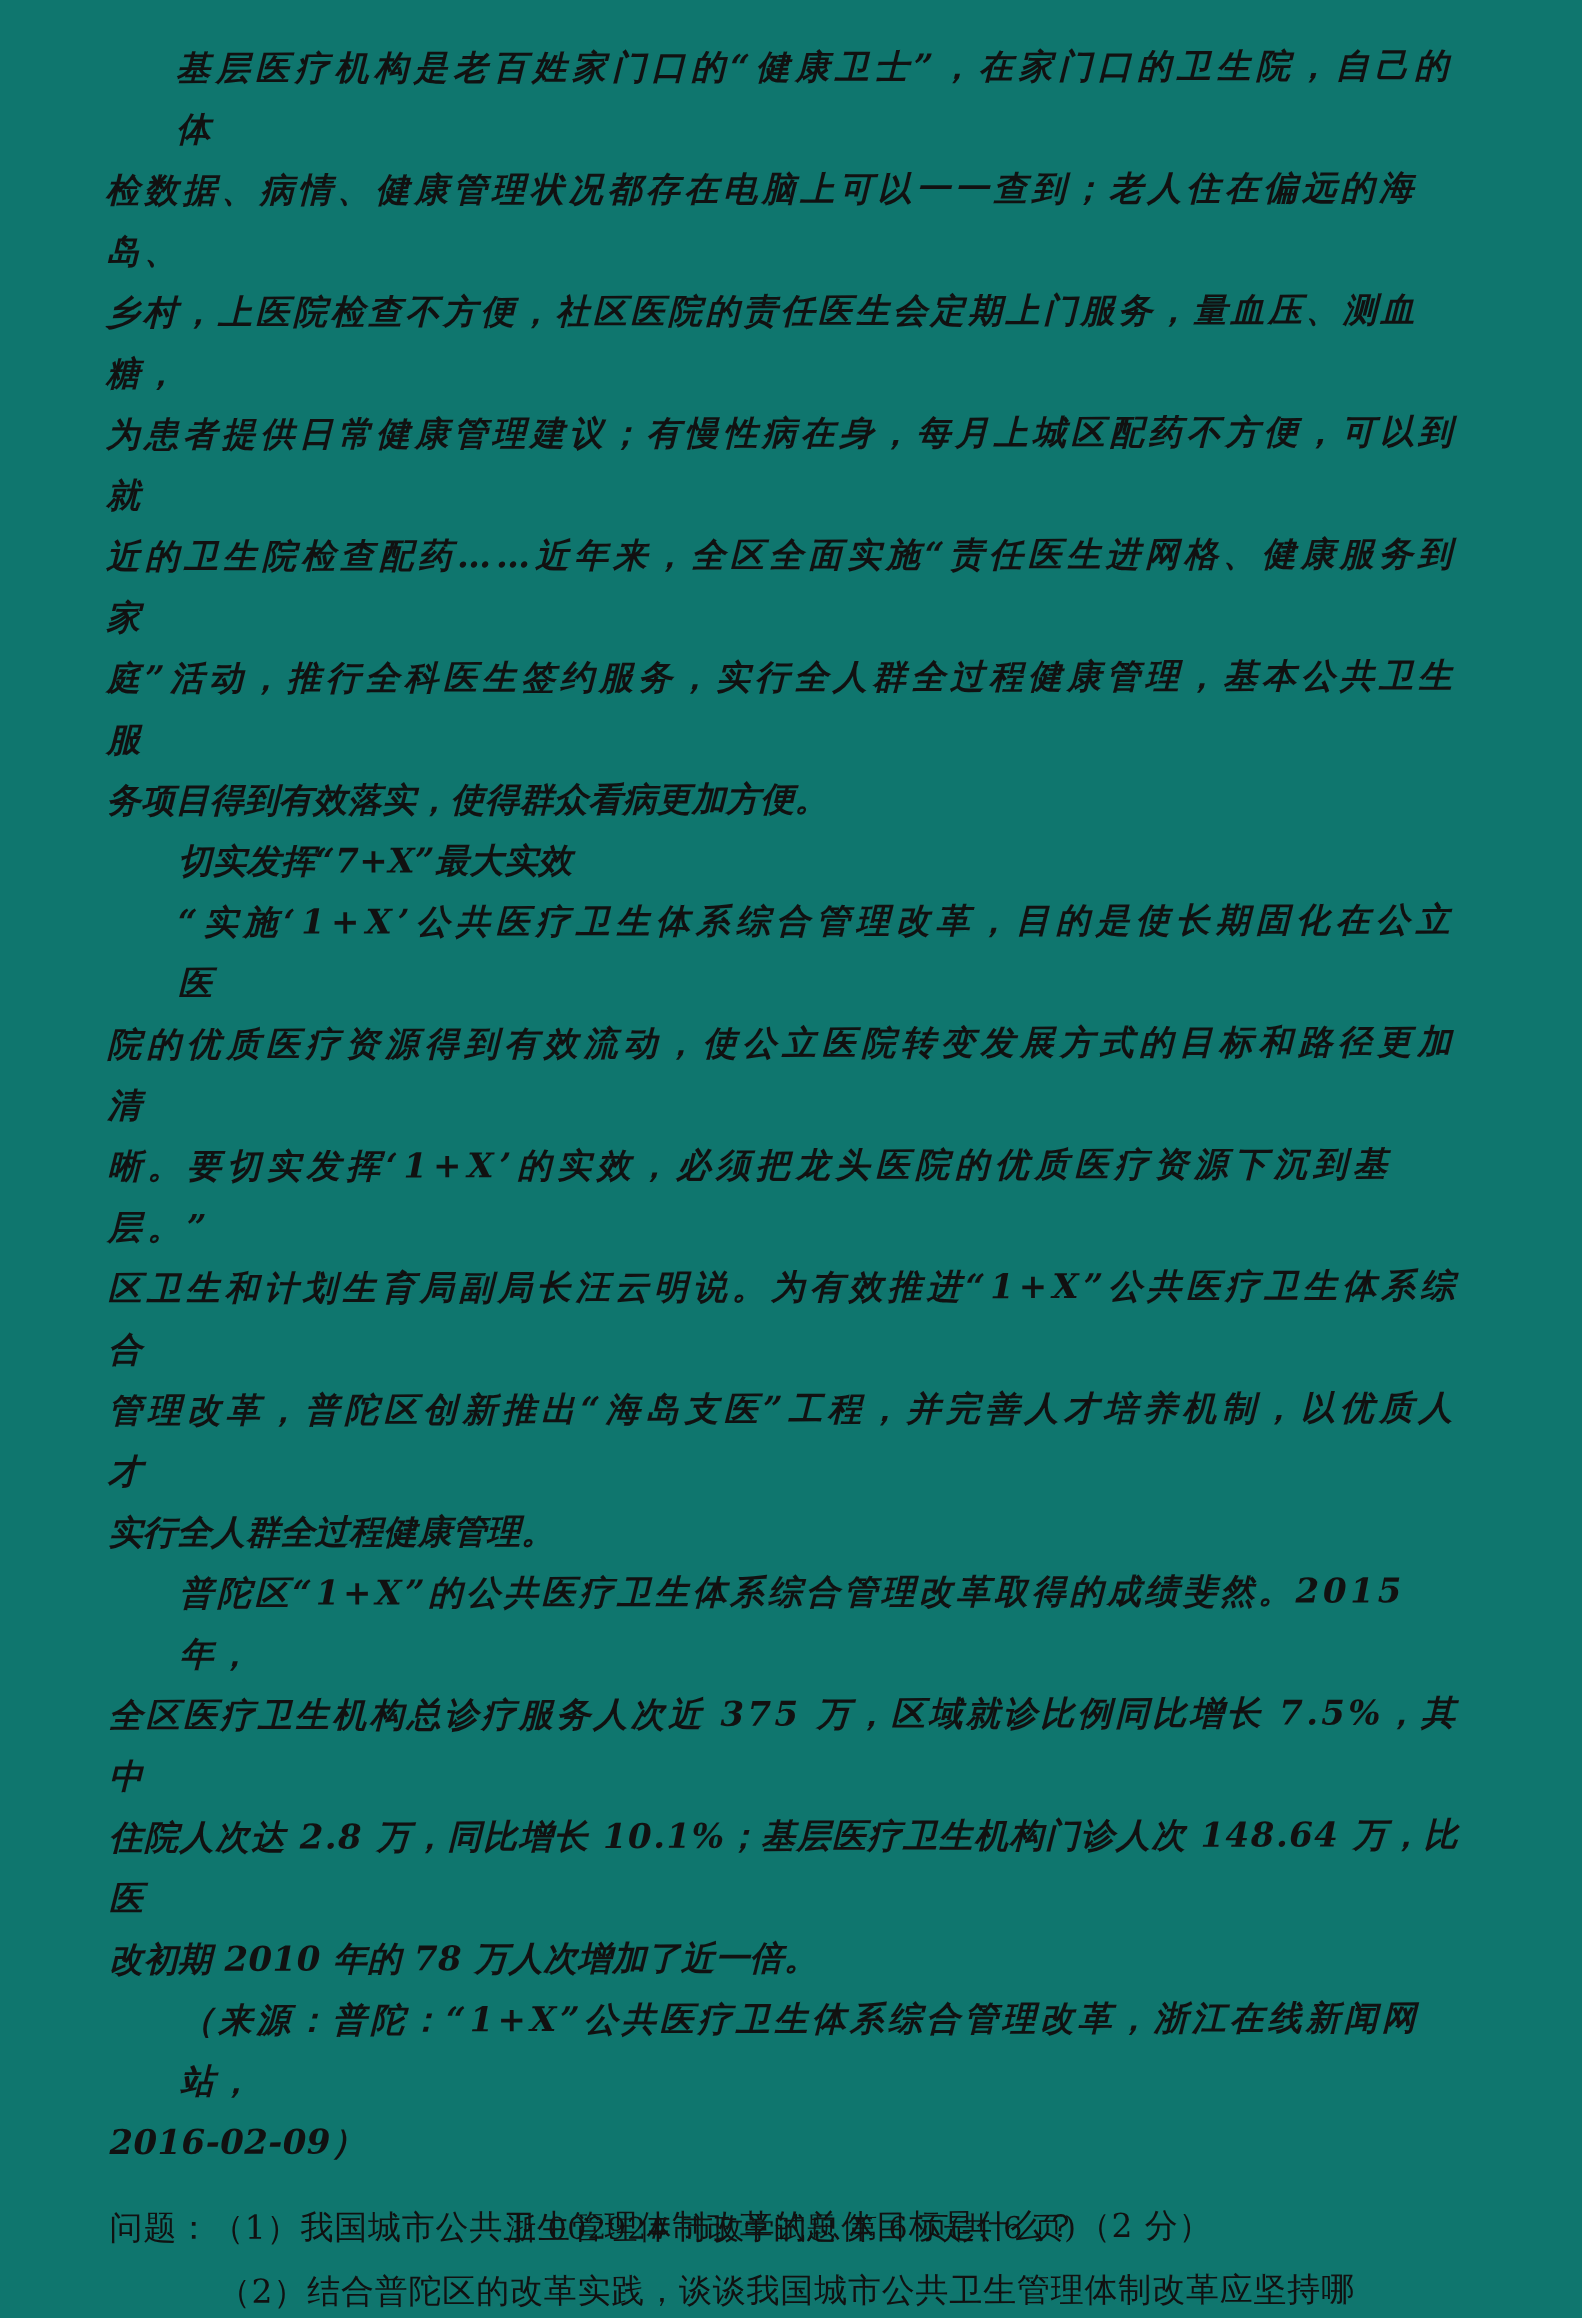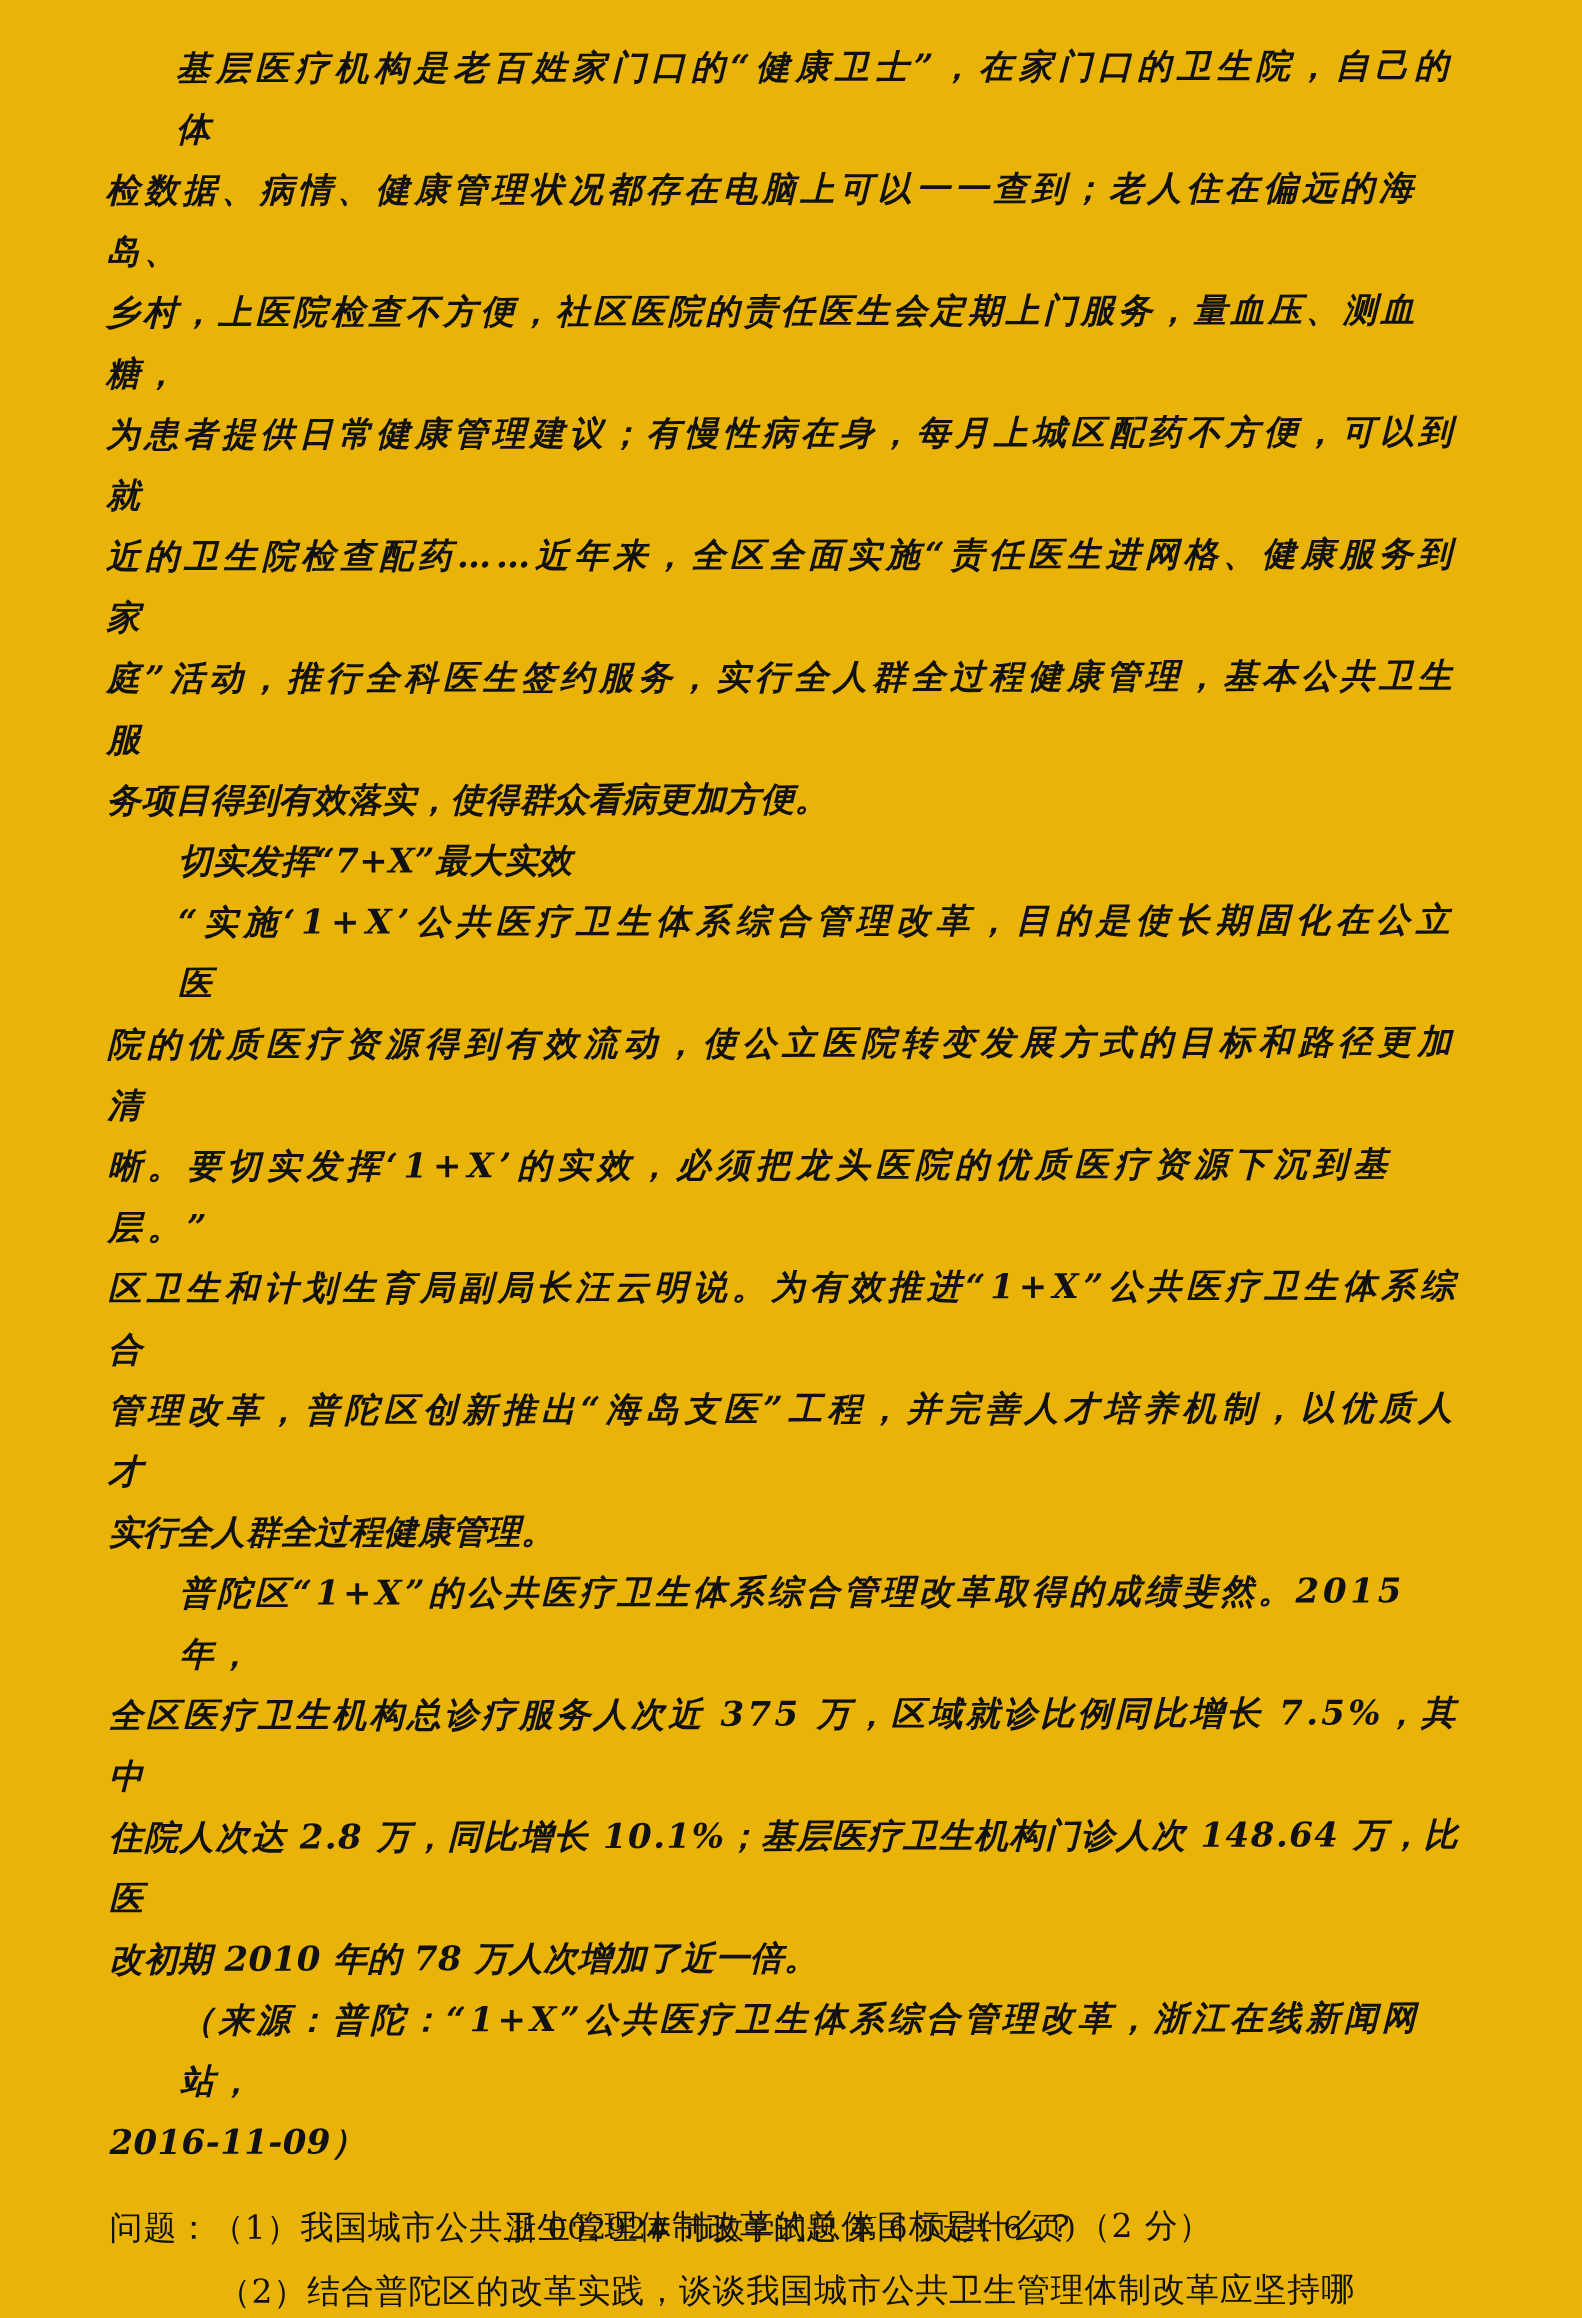--- a/index.html
+++ b/index.html
@@ -13,21 +13,21 @@
     position: relative;
     overflow: hidden;
     font-family: "DejaVu Serif", "Liberation Serif", serif;
     color: #141414;
   }
 
   
   #page-sheet {
     position: absolute;
     inset: 0;
-    background: #eab308;
+    background: #0f766e;
   }
 
   #content {
     position: absolute;
     left: 105px;
     top: 38px;
     width: 1373px;
   }
 
   
@@ -171,21 +171,21 @@
       <div class="kai-line">
         <span>改初期 2010 年的 78 万人次增加了近一倍。</span>
       </div>
     </div>
 
     <div>
       <div class="kai-line justify indent-2">
         <span style="letter-spacing: 4px;">（来源：普陀：“1+X”公共医疗卫生体系综合管理改革，浙江在线新闻网站，</span>
       </div>
       <div class="kai-line">
-        <span>2016-11-09）</span>
+        <span>2016-02-09）</span>
       </div>
     </div>
 
     <div id="question-block">
       <div class="song-line q-indent-1">
         <span>问题：（1）我国城市公共卫生管理体制改革的总体目标是什么？（2 分）</span>
       </div>
       <div class="song-line q-indent-2">
         <span>（2）结合普陀区的改革实践，谈谈我国城市公共卫生管理体制改革应坚持哪</span>
       </div>

